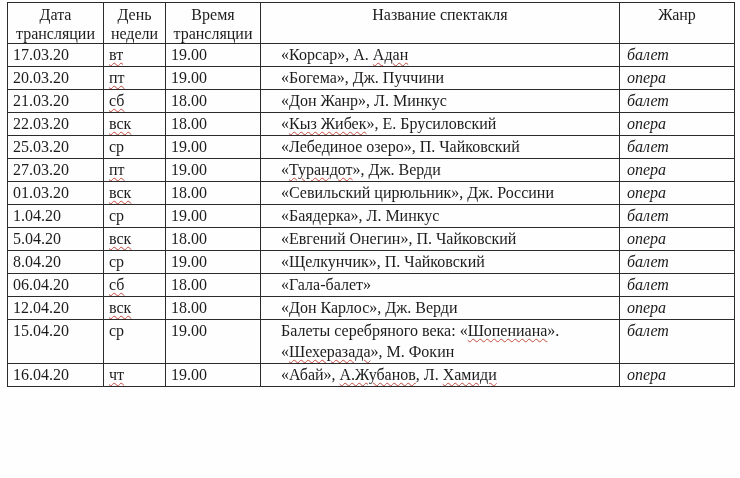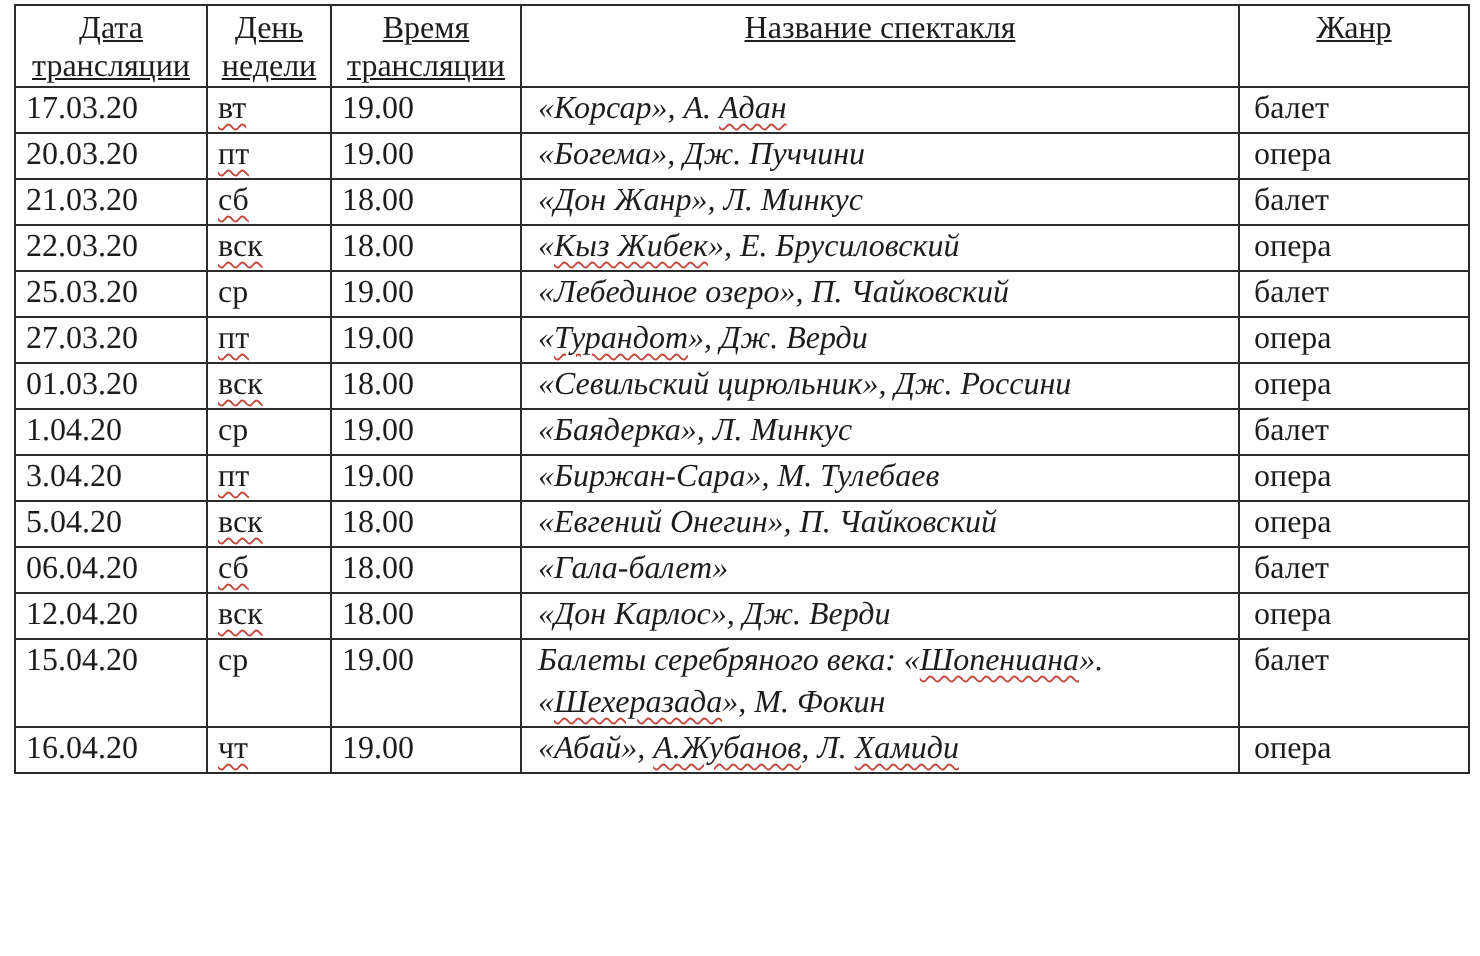--- a/index.html
+++ b/index.html
@@ -27,31 +27,30 @@
     vertical-align: top;
     font-size: 16px;
     font-weight: normal;
     overflow: hidden;
   }
   thead th {
     text-align: center;
     height: 40px;
     line-height: 19px;
     padding: 2px 2px 0 2px;
-    text-decoration: underline;
   }
   tbody td {
     height: 23px;
     line-height: 21px;
     padding: 0 4px 1px 5px;
     text-align: left;
     white-space: normal;
   }
-  td.c-title { padding-left: 8px; padding-right: 8px; font-style: italic; }
-  td.c-genre { padding-left: 7px; }
+  td.c-title { padding-left: 20px; padding-right: 8px; }
+  td.c-genre { padding-left: 7px; font-style: italic; }
   .sp {
     text-decoration-line: underline;
     text-decoration-style: wavy;
     text-decoration-color: var(--spellcheck);
     text-decoration-thickness: 1px;
     text-underline-offset: 2px;
   }
 </style>
 </head>
 <body>
@@ -138,32 +137,32 @@
           <td class="c-genre">опера</td>
         </tr>
         <tr>
           <td class="c-date">1.04.20</td>
           <td class="c-day"><span>ср</span></td>
           <td class="c-time">19.00</td>
           <td class="c-title"><span>«Баядерка», Л. Минкус</span></td>
           <td class="c-genre">балет</td>
         </tr>
         <tr>
-          <td class="c-date">3.04.20</td>
-          <td class="c-day"><span class="sp">пт</span></td>
-          <td class="c-time">19.00</td>
-          <td class="c-title"><span>«Биржан-Сара», М. Тулебаев</span></td>
-          <td class="c-genre">опера</td>
-        </tr>
-        <tr>
           <td class="c-date">5.04.20</td>
           <td class="c-day"><span class="sp">вск</span></td>
           <td class="c-time">18.00</td>
           <td class="c-title"><span>«Евгений Онегин», П. Чайковский</span></td>
           <td class="c-genre">опера</td>
+        </tr>
+        <tr>
+          <td class="c-date">8.04.20</td>
+          <td class="c-day"><span>ср</span></td>
+          <td class="c-time">19.00</td>
+          <td class="c-title"><span>«Щелкунчик», П. Чайковский</span></td>
+          <td class="c-genre">балет</td>
         </tr>
         <tr>
           <td class="c-date">06.04.20</td>
           <td class="c-day"><span class="sp">сб</span></td>
           <td class="c-time">18.00</td>
           <td class="c-title"><span>«Гала-балет»</span></td>
           <td class="c-genre">балет</td>
         </tr>
         <tr>
           <td class="c-date">12.04.20</td>

